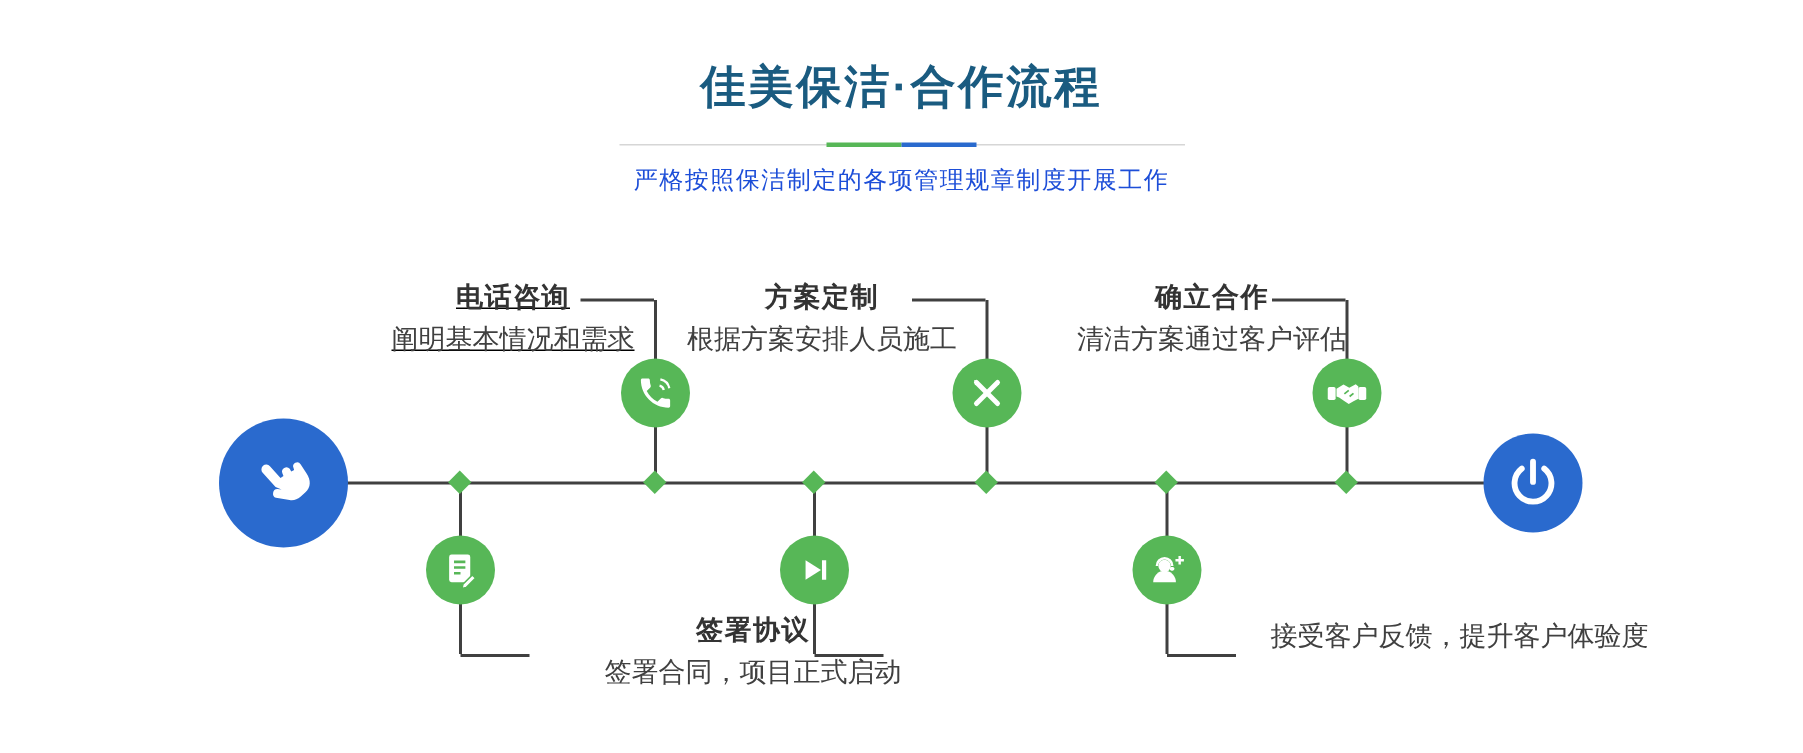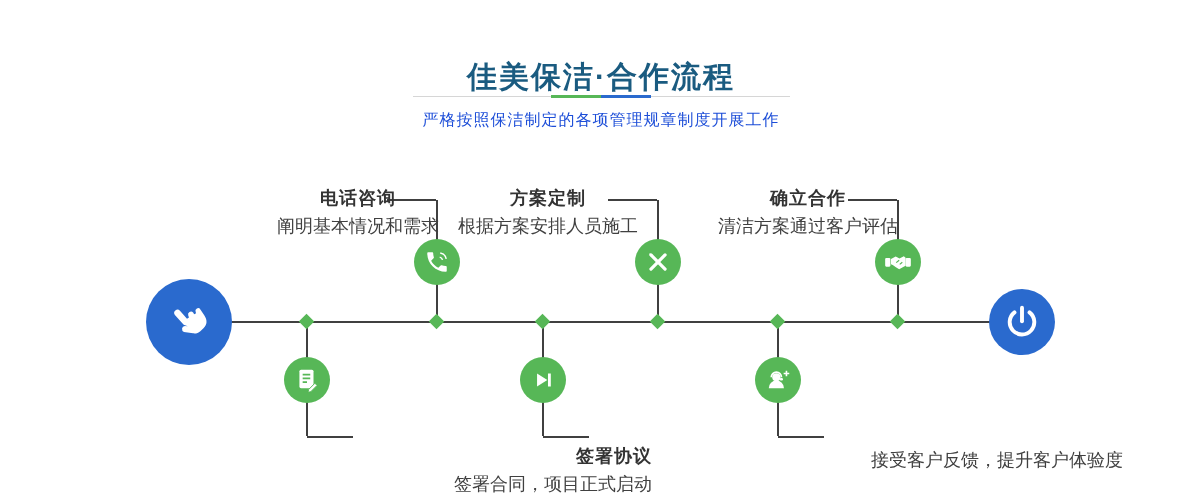--- a/index.html
+++ b/index.html
@@ -5,21 +5,21 @@
   * { margin:0; padding:0; box-sizing:border-box; }
   body { background:#fff; }
   .canvas {
     position:relative; width:1202px; height:502px; margin:0 auto;
     background:#ffffff; overflow:hidden;
     font-family:"Liberation Sans","DejaVu Sans",sans-serif;
   }
   .page-title {
     position:absolute; left:0; top:38px; width:100%;
     text-align:center; font-size:30px; font-weight:bold;
-    color:#1a5b80; letter-spacing:2px;margin-top:19px;
+    color:#1a5b80; letter-spacing:2px;
   }
   .divider-base  { position:absolute; left:413px; top:96px; width:377px; height:1px; background:#d6d6d6; }
   .divider-green { position:absolute; left:551px; top:95px; width:50px;  height:3px; background:#57b757; }
   .divider-blue  { position:absolute; left:601px; top:95px; width:50px;  height:3px; background:#2a6ace; }
   .page-subtitle {
     position:absolute; left:0; top:110px; width:100%;
     text-align:center; font-size:16px; color:#1d4ed8; letter-spacing:1px;
   }
   .main-line { position:absolute; left:190px; top:321px; width:836px; height:2px; background:#404040; }
   .vline { position:absolute; width:2px; background:#404040; }
@@ -32,21 +32,21 @@
     position:absolute; width:46px; height:46px; border-radius:50%;
     background:#57b757; display:flex; align-items:center; justify-content:center;
   }
   .bigcircle {
     position:absolute; border-radius:50%; background:#2a6ace;
     display:flex; align-items:center; justify-content:center;
   }
   .start-node { left:146px; top:279px; width:86px; height:86px; }
   .end-node   { left:989px; top:289px; width:66px; height:66px; }
   .step-text-top { position:absolute; top:186px; width:200px; text-align:center; }
-  .step-text-bottom { position:absolute; top:444px; width:300px; text-align:right; }
+  .step-text-bottom { position:absolute; top:408px; width:300px; text-align:center; }
   .step-title { font-size:18px; font-weight:bold; color:#333333; line-height:24px; letter-spacing:1px; }
   .step-desc  { font-size:18px; color:#404040; line-height:20px; margin-top:6px; }
   .icon-wrap { display:flex; align-items:center; justify-content:center; }
   .hand-rot { transform:rotate(-42deg); }
 </style>
 </head>
 <body>
 
 <div class="canvas">
 
@@ -98,21 +98,21 @@
 
   <div class="gcircle" style="left:414px;top:239px;">
     <span class="icon-wrap">
       <svg viewBox="0 0 24 24" width="26" height="26">
         <path fill="#ffffff" d="M6.6 10.8c1.4 2.8 3.8 5.1 6.6 6.6l2.2-2.2c.3-.3.7-.4 1-.2 1.1.4 2.3.6 3.6.6.6 0 1 .4 1 1V20c0 .6-.4 1-1 1C10.6 21 3 13.4 3 4c0-.6.4-1 1-1h3.5c.6 0 1 .4 1 1 0 1.2.2 2.4.6 3.6.1.3 0 .7-.3 1l-2.2 2.2z"></path>
         <path fill="none" stroke="#ffffff" stroke-width="1.4" d="M14.5 7.5a3.5 3.5 0 0 1 2.6 2.6"></path>
         <path fill="none" stroke="#ffffff" stroke-width="1.4" d="M15 3.6a7 7 0 0 1 5.5 5.5"></path>
       </svg>
     </span>
   </div>
-  <div class="step-text-top" style="left:258px;">
+  <div class="step-text-top" style="left:242px;text-decoration:underline;">
     <div class="step-title">电话咨询</div>
     <div class="step-desc">阐明基本情况和需求</div>
   </div>
 
   <div class="gcircle" style="left:635px;top:239px;">
     <span class="icon-wrap">
       <svg viewBox="0 0 24 24" width="26" height="26">
         <g stroke="#ffffff" stroke-width="3" stroke-linecap="round">
           <path d="M5.5 5.5l13 13"></path>
           <path d="M18.5 5.5l-13 13"></path>

